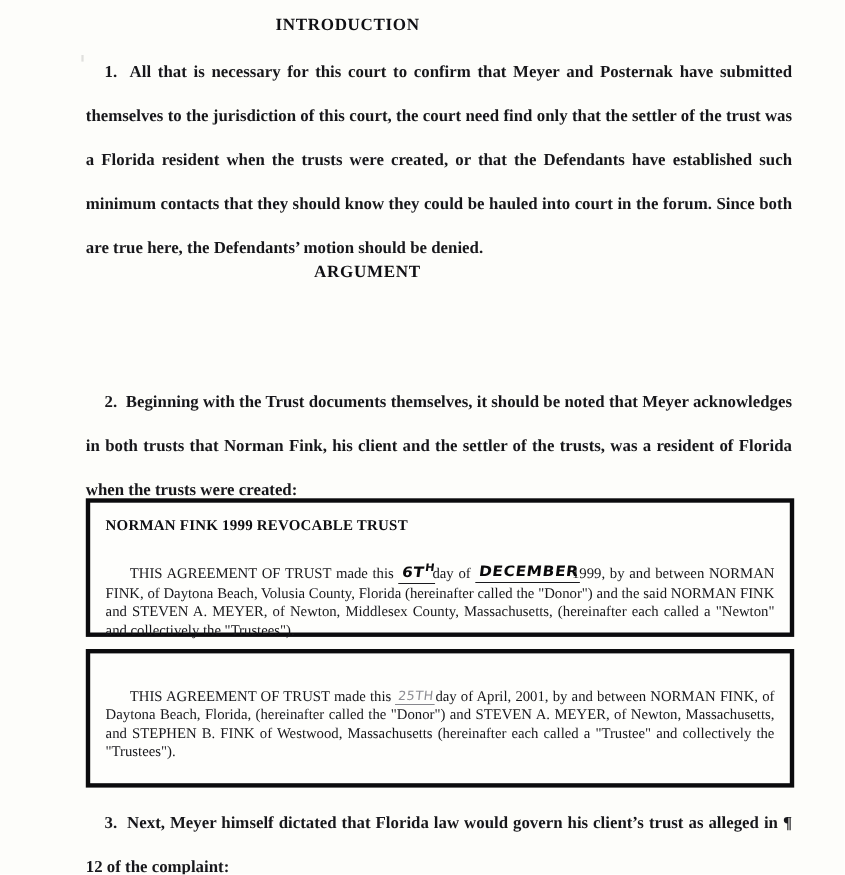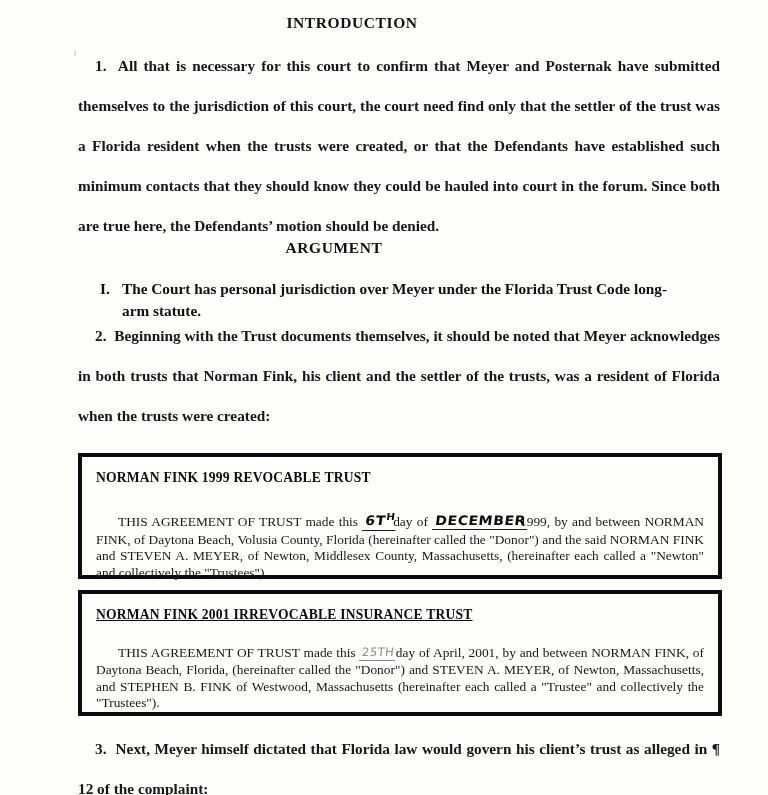--- a/index.html
+++ b/index.html
@@ -20,38 +20,38 @@
   }
 
   
   .center-heading {
     text-align: center;
     font-weight: bold;
     font-size: 15.5px;
     letter-spacing: 0.6px;
     color: #101014;
   }
-  #intro-heading { position: absolute; left: 0; top: 14px; width: 632px; margin-left: 36px; }
+  #intro-heading { position: absolute; left: 0; top: 14px; width: 632px; }
   #argument-heading { position: absolute; left: 0; top: 239px; width: 668px; }
 
   
   .para {
     position: absolute;
     left: 78px;
     width: 642px;
     font-size: 15.3px;
     line-height: 40px;
     text-align: justify;
     text-justify: inter-word;
     color: #17171b;
     font-weight: bold;
   }
   .para .lead { margin-left: 17px; }
   #para-1 { top: 46px; }
-  #para-2 { top: 316px; }
+  #para-2 { top: 346px; }
   #para-3 { top: 729px; }
 
   
   #section-heading {
     position: absolute;
     left: 78px;
     top: 278px;
     width: 642px;
     font-weight: bold;
     font-size: 15.3px;
@@ -153,40 +153,36 @@
 
   <div id="intro-heading" class="center-heading">INTRODUCTION</div>
 
   <div id="para-1" class="para">
     <span class="lead">1.</span>&nbsp;
     <span>All that is necessary for this court to confirm that Meyer and Posternak have submitted themselves to the jurisdiction of this court, the court need find only that the settler of the trust was a Florida resident when the trusts were created, or that the Defendants have established such minimum contacts that they should know they could be hauled into court in the forum.  Since both are true here, the Defendants’ motion should be denied.</span>
   </div>
 
   <div id="argument-heading" class="center-heading">ARGUMENT</div>
 
-  <div id="section-heading">
-    <span class="roman">I.</span><span class="sec-text">The Court has personal jurisdiction over Meyer under the Florida Trust Code long-arm statute.</span>
-  </div>
 
   <div id="para-2" class="para">
     <span class="lead">2.</span>&nbsp;
     <span>Beginning with the Trust documents themselves, it should be noted that Meyer acknowledges in both trusts that Norman Fink, his client and the settler of the trusts, was a resident of Florida when the trusts were created:</span>
   </div>
 
   <div id="quote-box-1" class="quote-box">
     <div class="quote-title">NORMAN FINK 1999 REVOCABLE TRUST</div>
     <div id="quote-body-1" class="quote-body">
       <span class="indent"></span><span>THIS AGREEMENT OF TRUST made this</span>
       <span class="handwriting"><span>6T</span><span class="sup">H</span></span><span>day of</span>
       <span class="handwriting">DECEMBER</span><span>1999, by and between NORMAN FINK, of Daytona Beach, Volusia County, Florida (hereinafter called the "Donor") and the said NORMAN FINK and STEVEN A. MEYER, of Newton, Middlesex County, Massachusetts, (hereinafter each called a "Newton" and collectively the "Trustees").</span>
     </div>
   </div>
 
   <div id="quote-box-2" class="quote-box">
-    <div class="quote-title underlined">NORMAN FINK 2001 IRREVOCABLE INSURANCE TRUST</div>
     <div id="quote-body-2" class="quote-body">
       <span class="indent"></span><span>THIS AGREEMENT OF TRUST made this</span>
       <span class="handwriting faint">25TH</span><span>day of April, 2001, by and between NORMAN FINK, of Daytona Beach, Florida, (hereinafter called the "Donor") and STEVEN A. MEYER, of Newton, Massachusetts, and STEPHEN B. FINK of Westwood, Massachusetts (hereinafter each called a "Trustee" and collectively the "Trustees").</span>
     </div>
   </div>
 
   <div id="para-3" class="para">
     <span class="lead">3.</span>&nbsp;
     <span>Next, Meyer himself dictated that Florida law would govern his client’s trust as alleged in ¶ 12 of the complaint:</span>
   </div>

